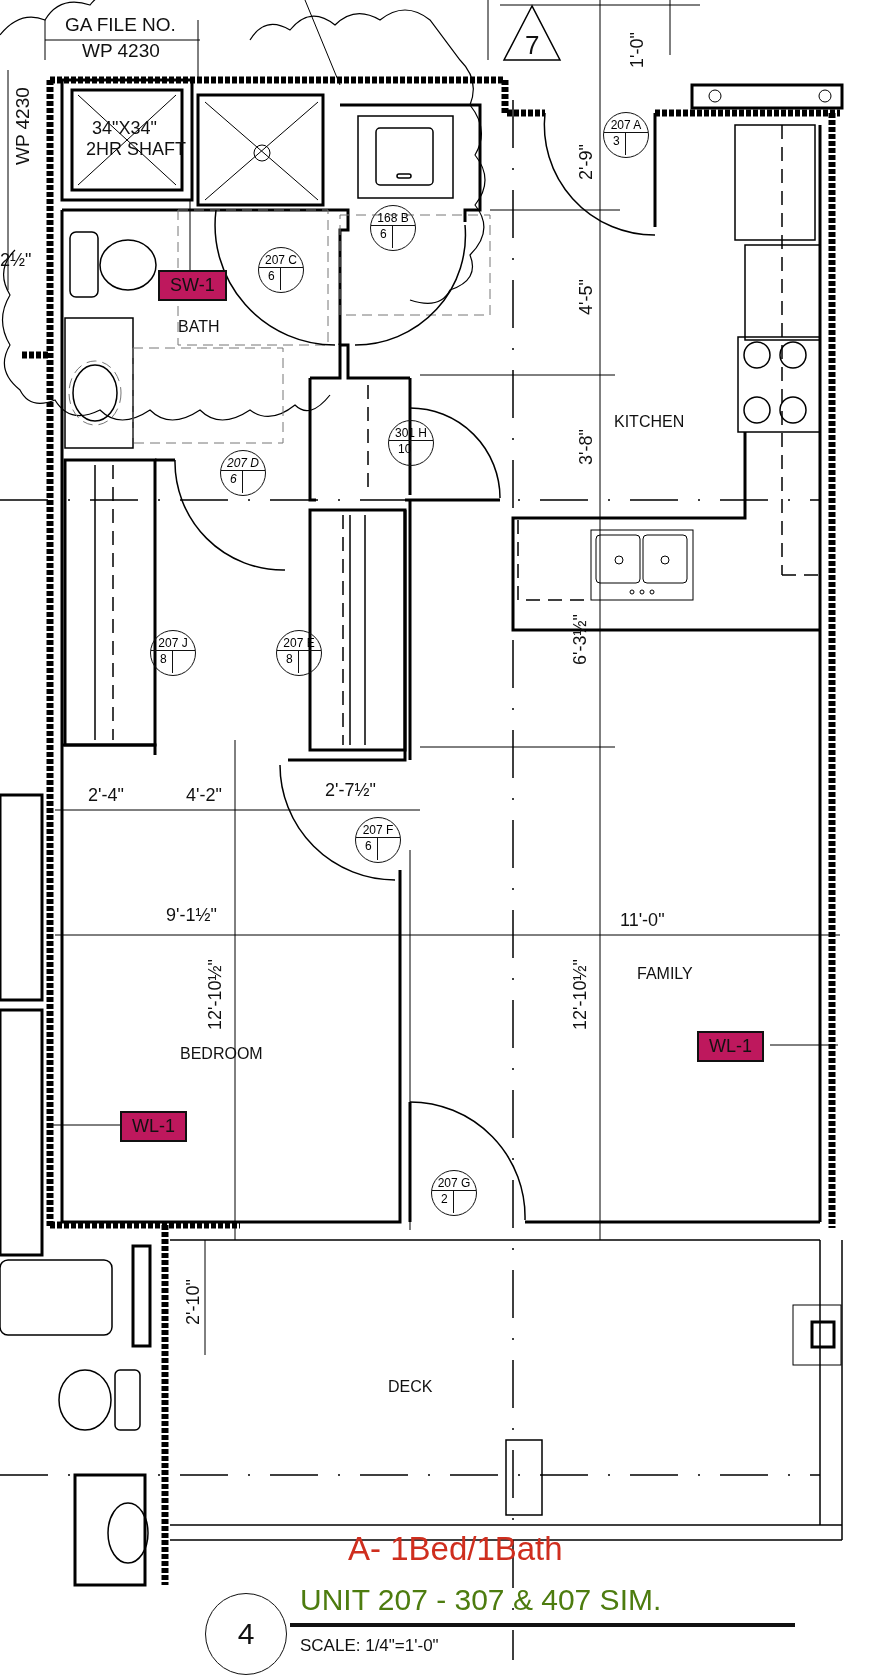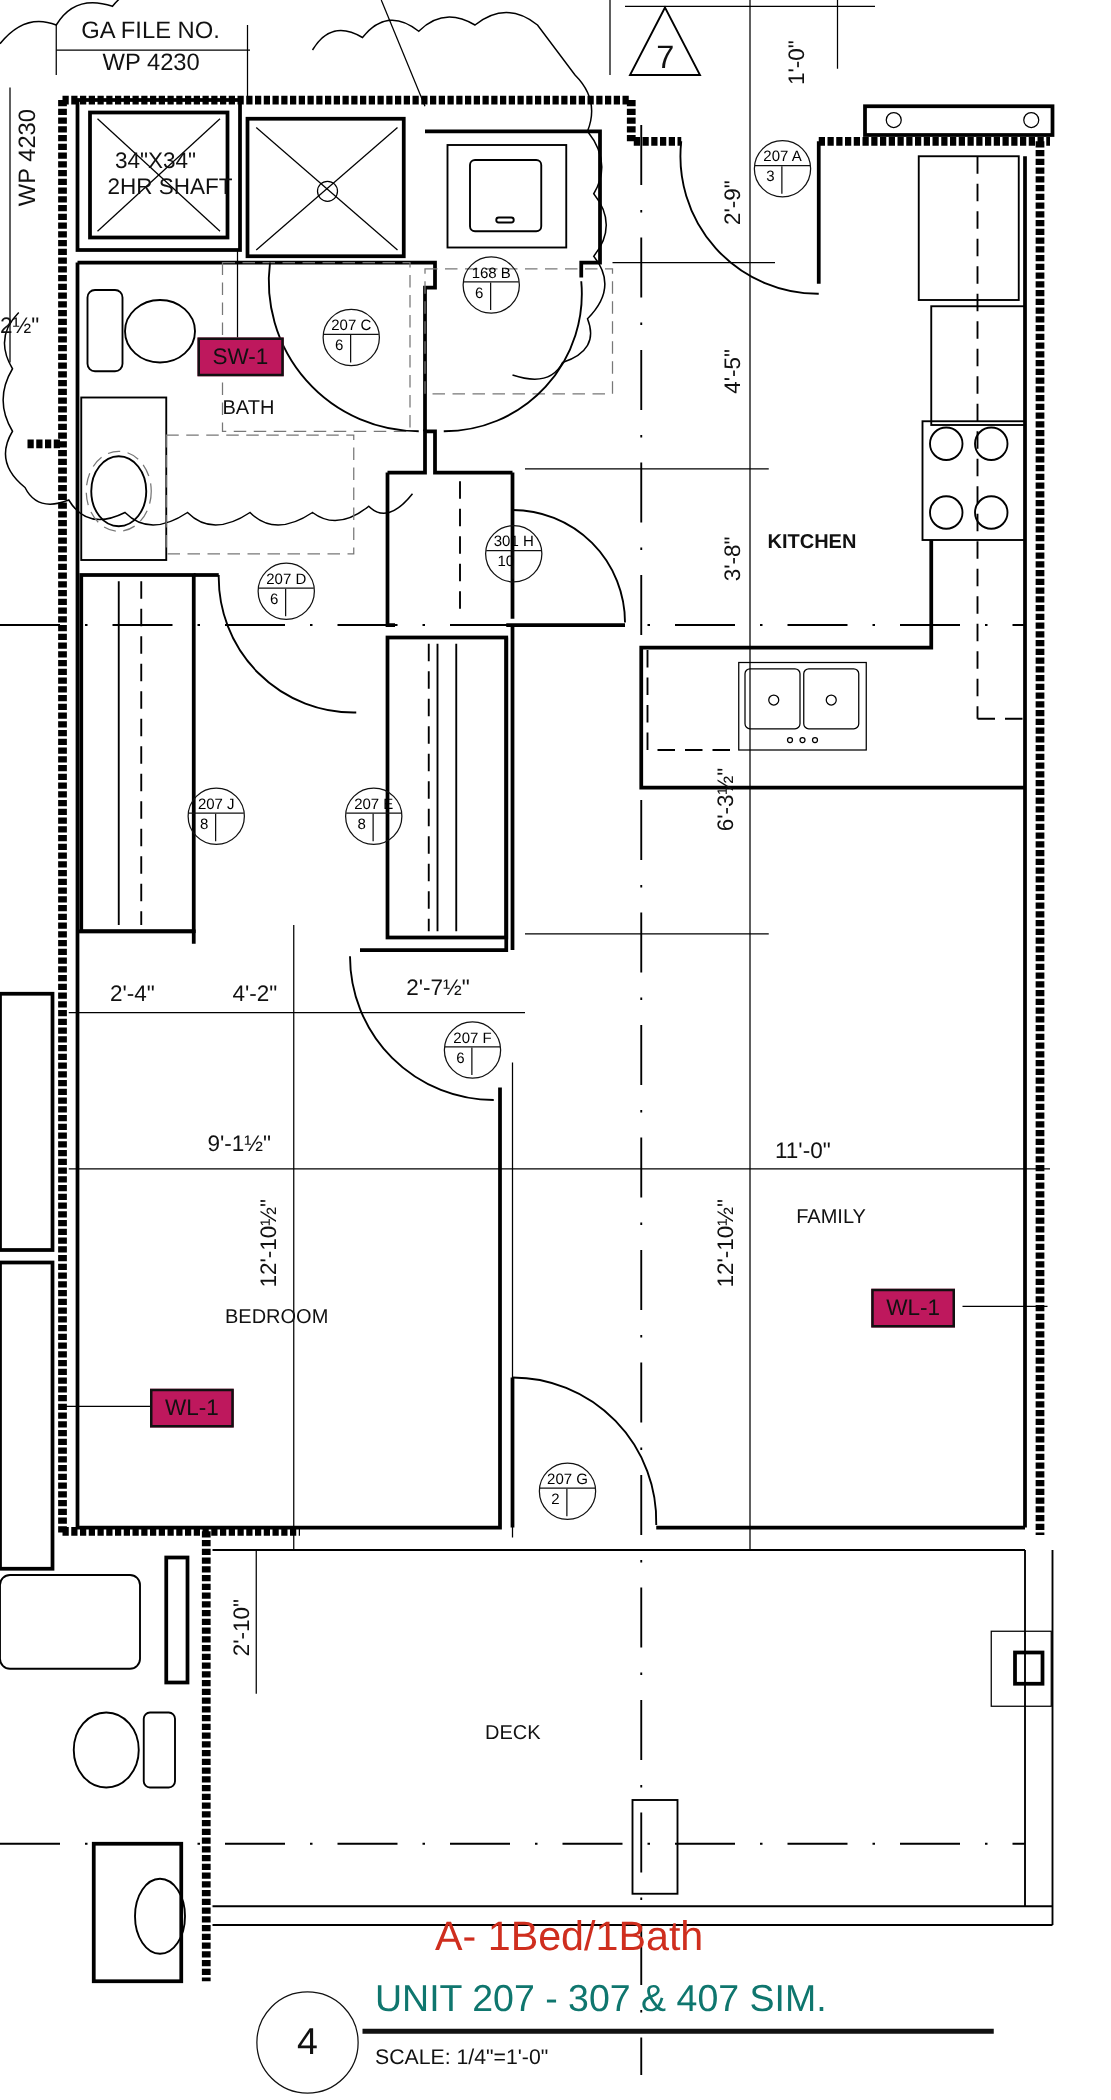--- a/index.html
+++ b/index.html
@@ -16,21 +16,21 @@
   .abs { position: absolute; white-space: nowrap; color: #111; font-family: "Liberation Sans", sans-serif; }
   .room-label { font-size: 16px; }
   .dim-label { font-size: 18px; }
   .box-tag { border: 2px solid #111; background: #be185d; font-size: 18px; padding: 3px 10px; }
   .vert { transform-origin: left top; transform: rotate(-90deg); }
   .door-tag { position: absolute; width: 44px; height: 44px; border: 1.5px solid #111; border-radius: 50%; background: transparent; font-family: "Liberation Sans", sans-serif; }
   .door-tag .top { position: absolute; top: 6px; left: 0; width: 100%; text-align: center; font-size: 12px; border-bottom: 1.2px solid #111; line-height: 13px; }
   .door-tag .bot { position: absolute; top: 21px; left: 9px; font-size: 12px; }
   .door-tag .vl { position: absolute; top: 20px; left: 21px; width: 1.2px; height: 22px; background: #111; }
   #title { position: absolute; left: 348px; top: 1530px; font-size: 33px; color: #cf2e1e; }
-  #unit { position: absolute; left: 300px; top: 1583px; font-size: 30px; color: #0f766e; }
+  #unit { position: absolute; left: 300px; top: 1583px; font-size: 30px; color: #4d7c0f; }
   #scale { position: absolute; left: 300px; top: 1636px; font-size: 17px; color: #111; }
   #detail-num { position: absolute; left: 205px; top: 1593px; width: 80px; height: 80px; border: 1.5px solid #111; border-radius: 50%; text-align: center; line-height: 80px; font-size: 30px; color: #111; }
   #rev { position: absolute; left: 525px; top: 30px; font-size: 26px; color: #111; }
 </style>
 </head>
 <body>
 
 <svg id="plan" viewBox="0 0 889 1680" xmlns="http://www.w3.org/2000/svg">
 
   <g>
@@ -193,21 +193,21 @@
 <div class="abs" style="left:65px;top:14px;font-size:19px;">GA FILE NO.</div>
 <div class="abs" style="left:82px;top:40px;font-size:19px;">WP 4230</div>
 <div class="abs vert" style="left:12px;top:165px;font-size:19px;">WP 4230</div>
 
 <div class="abs" style="left:92px;top:118px;font-size:18px;">34"X34"</div>
 <div class="abs" style="left:70px;top:139px;font-size:18px;padding-left:16px;">2HR SHAFT</div>
 
 <div class="abs" id="rev">7</div>
 
 <div class="abs room-label" style="left:178px;top:318px;">BATH</div>
-<div class="abs room-label" style="left:614px;top:425px;font-weight:bold;">KITCHEN</div>
+<div class="abs room-label" style="left:614px;top:413px;">KITCHEN</div>
 <div class="abs room-label" style="left:180px;top:1045px;">BEDROOM</div>
 <div class="abs room-label" style="left:637px;top:965px;">FAMILY</div>
 <div class="abs room-label" style="left:388px;top:1378px;">DECK</div>
 
 <div class="abs box-tag" style="left:158px;top:270px;">SW-1</div>
 <div class="abs box-tag" style="left:120px;top:1111px;">WL-1</div>
 <div class="abs box-tag" style="left:697px;top:1031px;">WL-1</div>
 
 <div class="door-tag" style="left:603px;top:112px;">
     <div class="top">207 A</div>
@@ -217,21 +217,21 @@
 <div class="door-tag" style="left:370px;top:205px;">
     <div class="top">168 B</div>
     <div class="vl"></div>
     <div class="bot">6</div>
   </div>
 <div class="door-tag" style="left:258px;top:247px;">
     <div class="top">207 C</div>
     <div class="vl"></div>
     <div class="bot">6</div>
   </div>
-<div class="door-tag" style="left:206px;top:450px;">
+<div class="door-tag" style="left:220px;top:450px;font-style:italic;">
     <div class="top">207 D</div>
     <div class="vl"></div>
     <div class="bot">6</div>
   </div>
 <div class="door-tag" style="left:276px;top:630px;">
     <div class="top">207 E</div>
     <div class="vl"></div>
     <div class="bot">8</div>
   </div>
 <div class="door-tag" style="left:355px;top:817px;">

